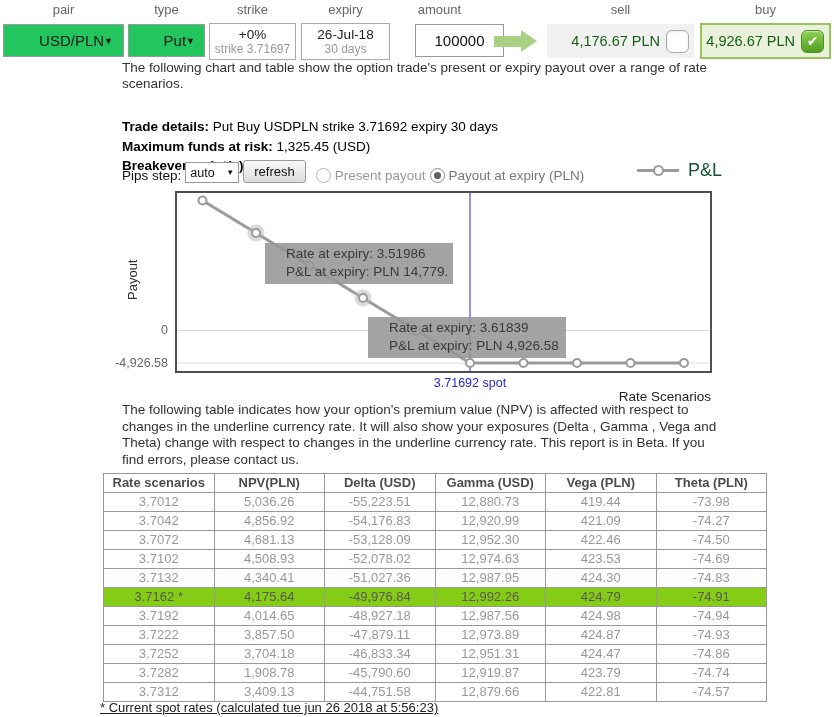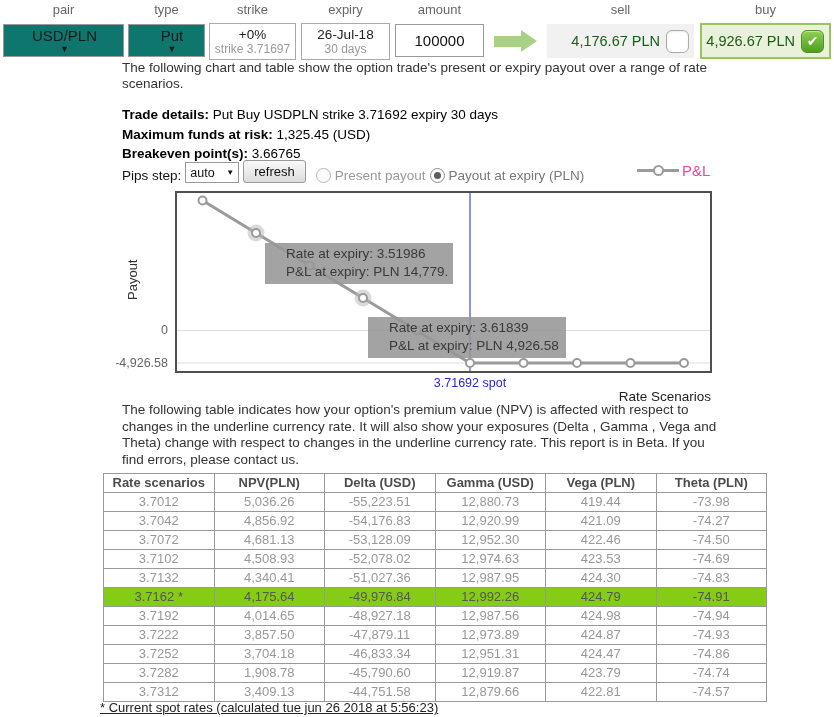--- a/index.html
+++ b/index.html
@@ -1,23 +1,23 @@
 <!DOCTYPE html>
 <html><head>
 <meta charset="utf-8">
 <style>
   html,body{margin:0;padding:0;background:#fff;}
   .app{position:relative;width:834px;height:717px;background:#fff;
        font-family:"Liberation Sans","DejaVu Sans",sans-serif;color:#222;overflow:hidden;}
-  .abs{position:absolute;}
+  .abs{position:absolute;margin-top:12px;}
 
   
   .col-label{position:absolute;top:2px;height:15px;font-size:13px;color:#666;text-align:center;}
-  .selbox{position:absolute;top:24px;height:33px;background:#0f766e;border:1px solid #999;
-          display:flex;align-items:center;justify-content:center;box-sizing:border-box;cursor:pointer;flex-direction:column;}
+  .selbox{position:absolute;top:24px;height:33px;background:#22c55e;border:1px solid #999;
+          display:flex;align-items:center;justify-content:flex-end;box-sizing:border-box;cursor:pointer;}
   .selbox .val{font-size:15px;color:#1a1a1a;}
   .selbox .arrow-dn{font-size:9px;color:#111;}
   .infobox{position:absolute;top:23px;height:37px;border:1px solid #aaa;background:#fff;box-sizing:border-box;
            display:flex;flex-direction:column;align-items:center;justify-content:center;line-height:15px;}
   .infobox .l1{font-size:13.5px;color:#222;}
   .infobox .l2{font-size:12px;color:#999;}
   .amount-input{position:absolute;top:24px;height:33px;border:1px solid #999;box-sizing:border-box;
                 text-align:center;font-size:15px;color:#111;font-family:inherit;background:#fff;}
   .pricebox{position:absolute;display:flex;align-items:center;justify-content:flex-end;
             box-sizing:border-box;padding-right:5px;gap:6px;}
@@ -50,21 +50,21 @@
   .radio.sel{border-color:#8f8f8f;}
   .radio.sel::after{content:'';width:7px;height:7px;border-radius:50%;background:#5f5f5f;}
   .radio-label{font-size:13.5px;color:#999;}
   .radio-label.sel{color:#787878;}
 
   
   .legend{position:absolute;left:637px;top:158px;height:25px;display:flex;align-items:center;}
   .legend-line{position:relative;width:42px;height:3px;background:#9b9b9b;}
   .legend-dot{position:absolute;left:16px;top:-4px;width:7px;height:7px;border:2px solid #9b9b9b;
               border-radius:50%;background:#fff;}
-  .legend-text{margin-left:3px;font-size:15px;color:#ec4899;}
+  .legend-text{margin-left:9px;font-size:18px;color:#14532d;}
 
   
   .chart-wrap{position:absolute;left:175px;top:191px;width:533px;height:178px;border:2px solid #4f4f4f;}
   .ylab{position:absolute;left:125px;top:191px;width:16px;height:178px;
         writing-mode:vertical-rl;transform:rotate(180deg);text-align:center;font-size:13px;color:#333;}
   .ytick{position:absolute;width:70px;text-align:right;font-size:12.5px;color:#666;}
   .spot-label{position:absolute;left:420px;top:376px;width:100px;text-align:center;
               font-size:12.5px;color:#2727cd;}
   .xlab{position:absolute;left:560px;top:389px;width:151px;text-align:right;font-size:13.5px;color:#222;}
   .tooltip{position:absolute;background:rgba(150,150,150,0.88);color:#3a3a3a;font-size:13.5px;
@@ -102,21 +102,21 @@
     <span class="arrow-dn">▼</span>
   </div>
   <div class="infobox" style="left:209px;width:87px;">
     <span class="l1">+0%</span>
     <span class="l2">strike 3.71697</span>
   </div>
   <div class="infobox" style="left:301px;width:89px;">
     <span class="l1">26-Jul-18</span>
     <span class="l2">30 days</span>
   </div>
-  <input class="amount-input" style="left: 395px; width: 89px;" value="100000">
+  <input class="amount-input" style="left: 415px; width: 89px;" value="100000">
   <div class="big-arrow-body"></div>
   <div class="big-arrow-head"></div>
 
   <div class="pricebox" style="left:547px;top:24px;width:147px;height:34px;background:#f1f1f1;">
     <span class="price-text">4,176.67 PLN</span>
     <span class="chk-empty"></span>
   </div>
   <div class="pricebox" style="left:700px;top:23px;width:131px;height:36px;background:#e9f1da;border:2px solid #9cc25c;">
     <span class="price-text">4,926.67 PLN</span>
     <span class="chk-on">✔</span>

